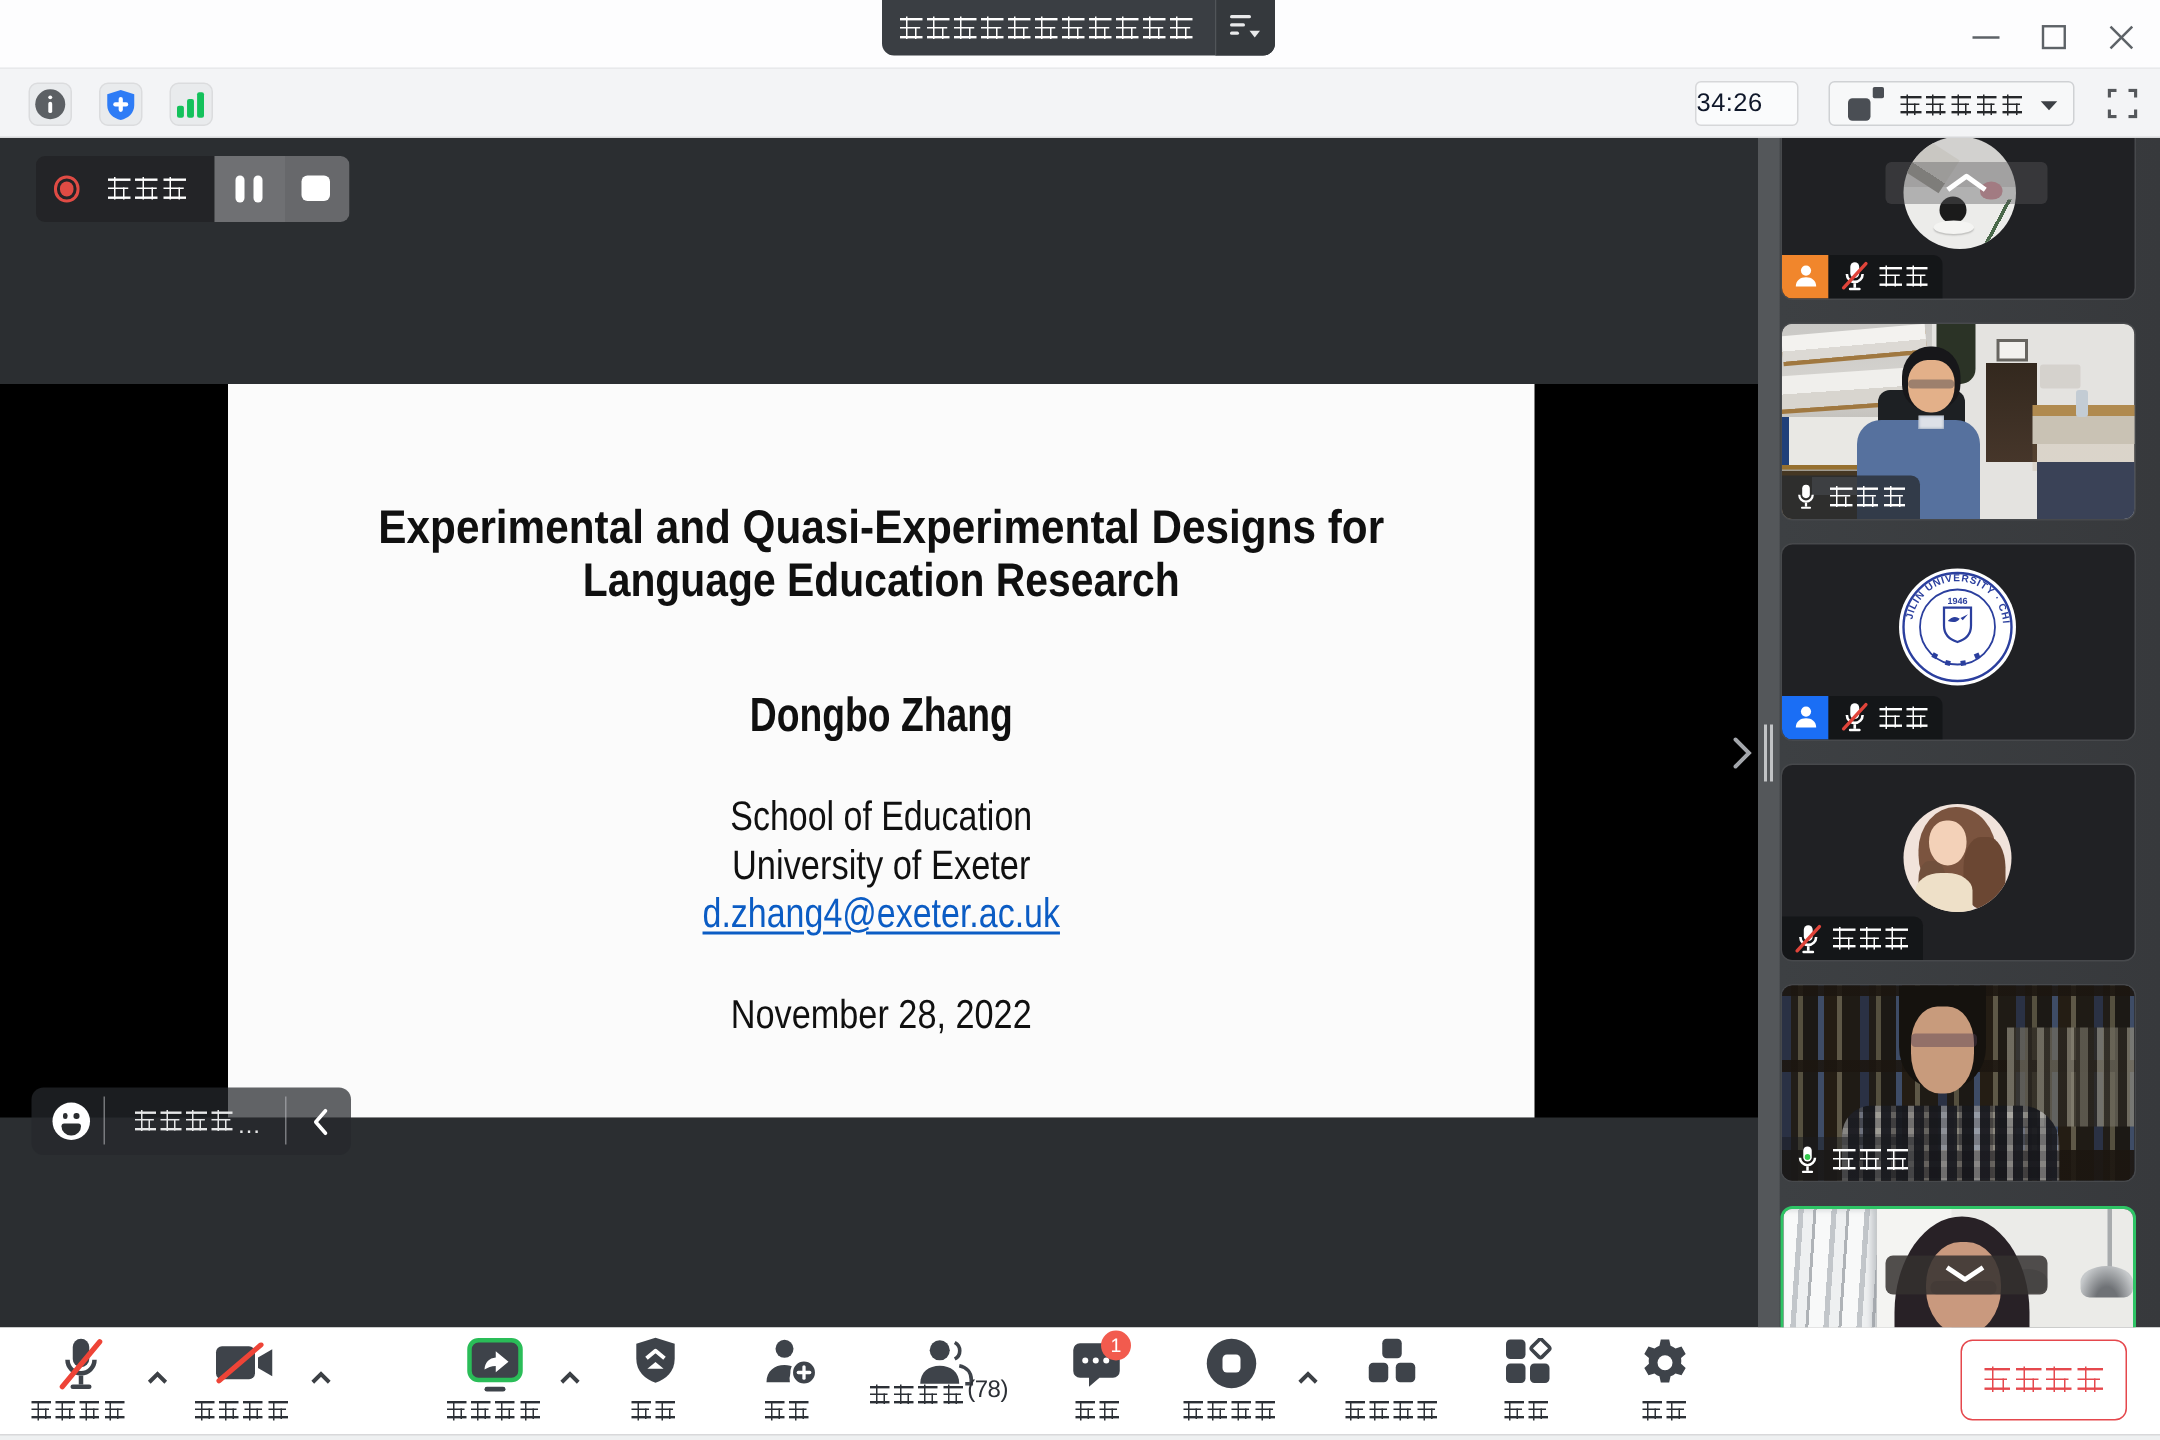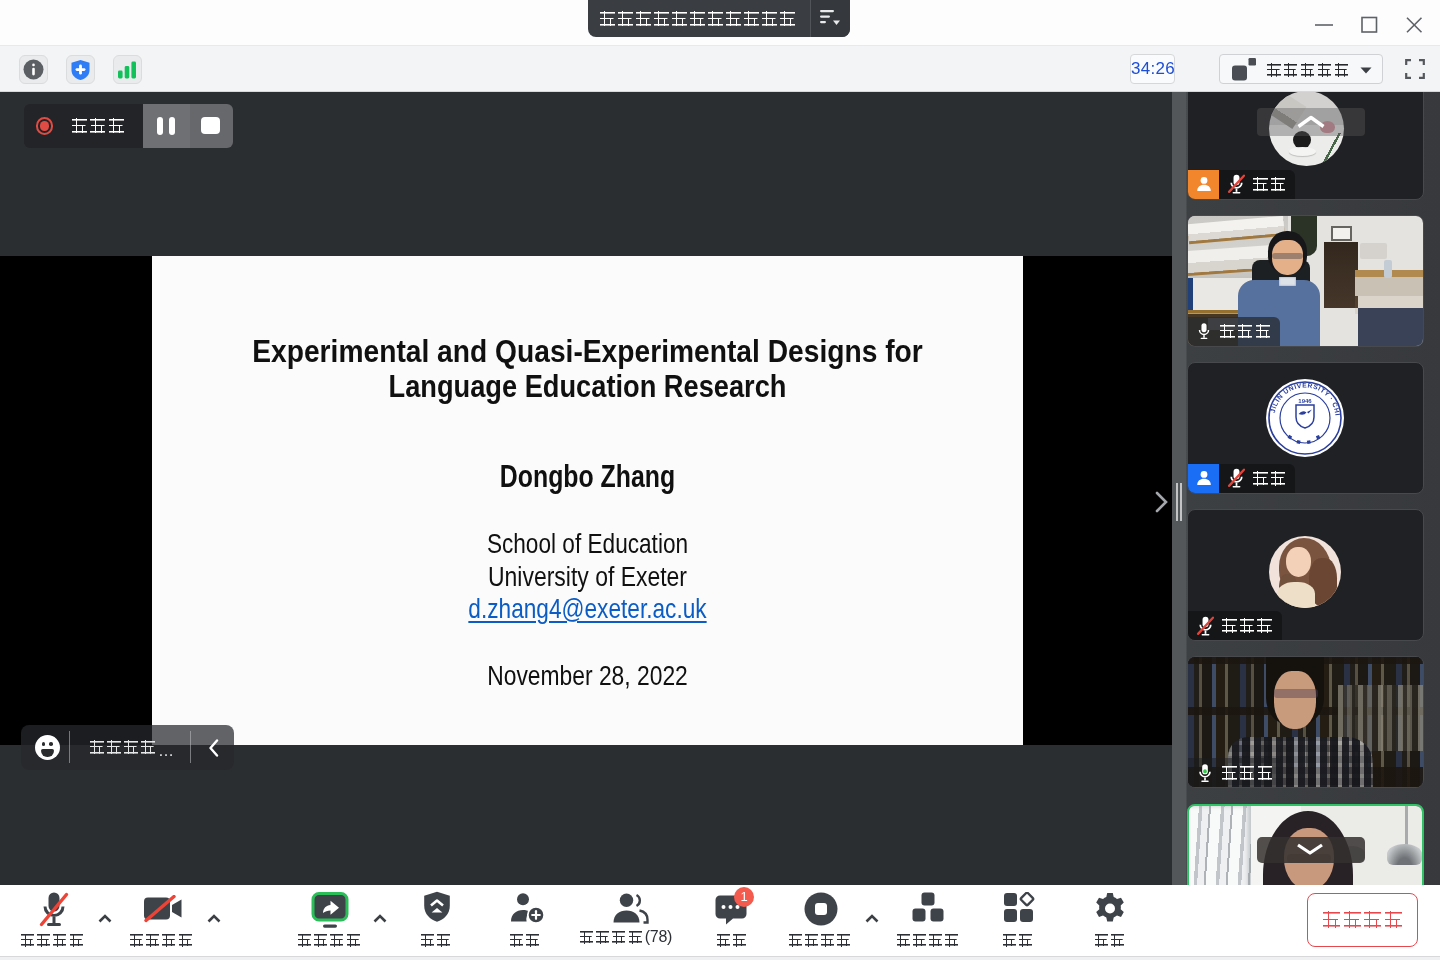--- a/index.html
+++ b/index.html
@@ -15,21 +15,21 @@
 
 #titlebar{left:0;top:0;width:1440px;height:45px;background:#fdfdfe}
 #toppill{left:588px;top:0;width:262px;height:37px;background:#3a3e43;border-radius:0 0 8px 8px;--gc:#fff}
 #toppill .txt{position:absolute;left:12px;top:11px;gap:3px}
 #toppill .iconsec{position:absolute;left:222px;top:0;width:40px;height:37px;background:#35393d;border-radius:0 0 8px 0;border-left:1px solid #515559}
 
 .winbtn{stroke:#5d6267;stroke-width:1.6;fill:none}
 
 #bar2{left:0;top:45px;width:1440px;height:47px;background:#f3f4f6;border-top:1px solid #e8e9eb;border-bottom:1px solid #d7d8da}
 .sqbtn{position:absolute;top:9px;width:29px;height:29px;background:#e9ebed;border:1px solid #dbdcde;border-radius:6px;display:flex;align-items:center;justify-content:center}
-#timerbox{position:absolute;left:1130px;top:8px;width:45px;height:30px;background:#fafbfc;border:1px solid #d6d7d9;border-radius:4px;color:#1d4ed8;font-size:17px;line-height:28px;text-align:right;letter-spacing:.3px}
+#timerbox{position:absolute;left:1130px;top:8px;width:69px;height:30px;background:#fafbfc;border:1px solid #d6d7d9;border-radius:4px;color:#0f172a;font-size:17px;line-height:28px;text-align:left;letter-spacing:.3px}
 #viewbtn{position:absolute;left:1219px;top:8px;width:164px;height:30px;background:#f7f8f9;border:1px solid #cfd1d4;border-radius:4px;--gc:#26282b}
 #fsbtn{position:absolute;left:1400px;top:9px;width:29px;height:28px;display:flex;align-items:center;justify-content:center}
 
 #content{left:0;top:92px;width:1380px;height:793px;background:#2b2e31;overflow:hidden}
 #letterbox{position:absolute;left:0;top:164px;width:1172px;height:489px;background:#000}
 #slide{position:absolute;left:152px;top:164px;width:871px;height:489px;background:#fbfbfb;color:#101010;text-align:center}
 #slide .t{position:absolute;left:0;width:871px;text-align:center;white-space:nowrap}
 
 #recpill{position:absolute;left:24px;top:12px;height:44px;border-radius:6px;overflow:hidden;display:flex;--gc:#fff}
 #rec-l{width:119px;height:44px;background:#232427;position:relative}
@@ -479,21 +479,21 @@
   <svg class="abs" style="left:612px;top:7px" width="38" height="32" viewBox="0 0 38 32">
         <g fill="none" stroke="#3e434a" stroke-width="2.4">
           <path d="M24.5 3 a6.2 6.2 0 0 1 0 11"></path>
           <path d="M27.5 18.5 c4.8 1 8 4.2 8 9.2 v2.8 h-4"></path>
         </g>
         <g fill="#3e434a">
           <circle cx="14.5" cy="8.2" r="6.7"></circle>
           <path d="M1.5 30.5 c0-8 5.8-12 13-12 s13 4 13 12 z"></path>
         </g>
       </svg>
-  <span class="abs" style="left:580px;top:43px;display:inline-flex;align-items:center;gap:3.2px;--gc:#2c3036">
+  <span class="abs" style="left:580px;top:33px;display:inline-flex;align-items:flex-end;gap:3.2px;--gc:#2c3036">
         <i class="g" style="width:13px;height:13px"></i>
         <i class="g" style="width:13px;height:13px"></i>
         <i class="g" style="width:13px;height:13px"></i>
         <i class="g" style="width:13px;height:13px"></i>
         <span style="font-size:16px;color:#2c3036;letter-spacing:-.3px">(78)</span>
       </span>
 
   <svg class="abs" style="left:714px;top:9px" width="34" height="32" viewBox="0 0 34 32">
         <path d="M6 1.5 h22 a4.5 4.5 0 0 1 4.5 4.5 v14 a4.5 4.5 0 0 1-4.5 4.5 h-6 v6 l-7-6 H6 a4.5 4.5 0 0 1-4.5-4.5 v-14 A4.5 4.5 0 0 1 6 1.5 z" fill="#3e434a" transform="scale(-1,1) translate(-34,0)"></path>
         <g fill="#fff">

